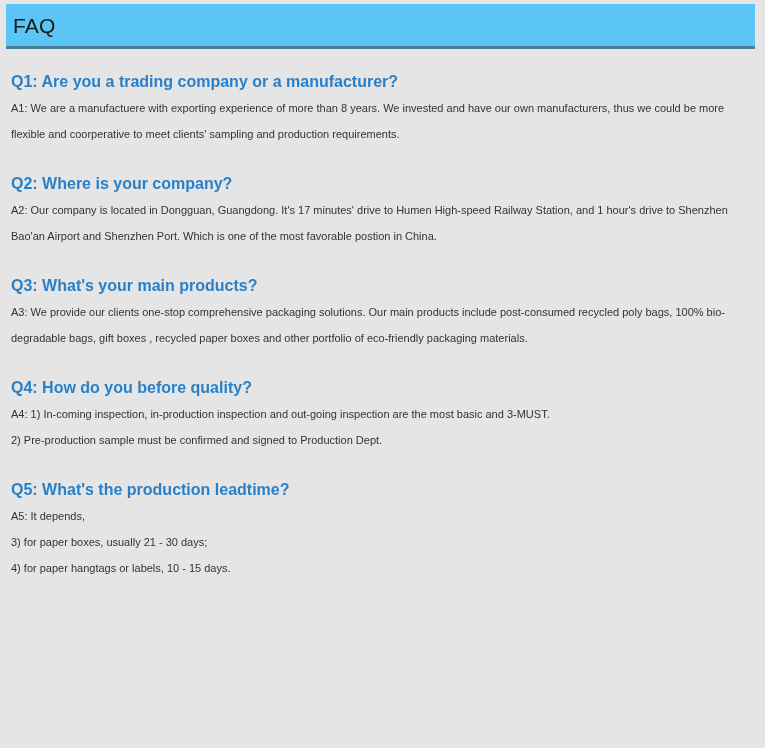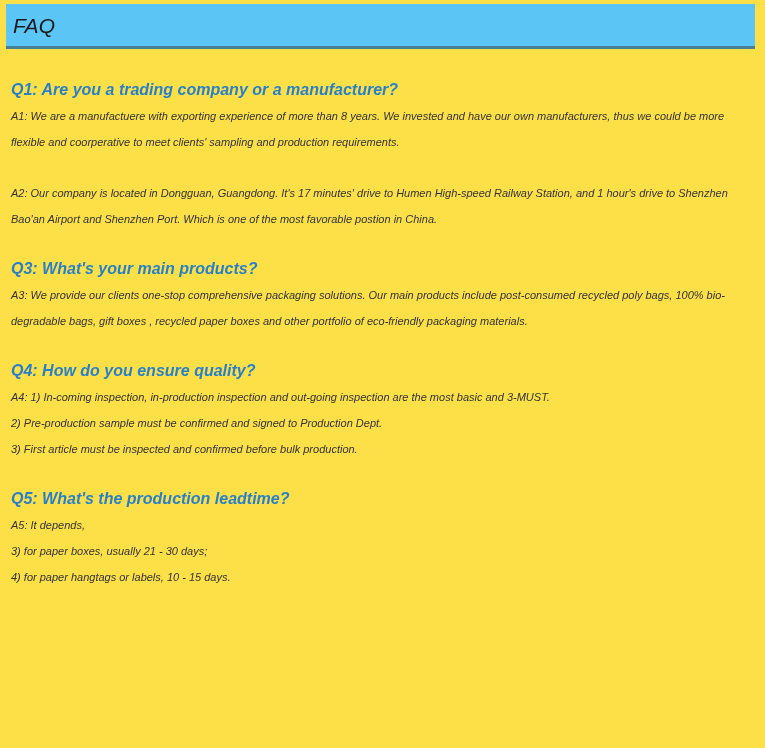--- a/index.html
+++ b/index.html
@@ -12,22 +12,21 @@
     height: 748px;
     font-family: "Liberation Sans", sans-serif;
     -webkit-font-smoothing: antialiased;
     overflow: hidden;
   }
 
   .page {
     position: relative;
     width: 765px;
     height: 748px;
-    background: #fde047;
-    font-style: italic;
+    background: #e5e5e5;
   }
 
   
   .faq-header {
     position: absolute;
     left: 6px;
     top: 4px;
     width: 749px;
     height: 45px;
     background: #5bc5f5;
@@ -58,21 +57,21 @@
   }
   .faq-item:last-child {
     margin-bottom: 0;
   }
 
   .faq-question {
     font-size: 16px;
     font-weight: bold;
     color: #2980c8;
     line-height: 23px;
-    margin: 8px 0 2px 0;
+    margin: 0 0 2px 0;
   }
 
   .faq-answer {
     font-size: 11px;
     font-weight: 400;
     color: #333333;
     line-height: 26px;
     margin: 0;
   }
   .faq-answer-line {
@@ -89,36 +88,36 @@
   </div>
 
   <div class="faq-body">
       <div class="faq-item">
         <p class="faq-question">Q1: Are you a trading company or a manufacturer?</p>
         <p class="faq-answer">
           <span class="faq-answer-line">A1: We are a manufactuere with exporting experience of more than 8 years. We invested and have our own manufacturers, thus we could be more flexible and coorperative to meet clients' sampling and production requirements.</span>
         </p>
       </div>
       <div class="faq-item">
+        <p class="faq-question">Q2: Where is your company?</p>
         <p class="faq-answer">
           <span class="faq-answer-line">A2: Our company is located in Dongguan, Guangdong. It's 17 minutes' drive to Humen High-speed Railway Station, and 1 hour's drive to Shenzhen Bao'an Airport and Shenzhen Port. Which is one of the most favorable postion in China.</span>
         </p>
       </div>
       <div class="faq-item">
         <p class="faq-question">Q3: What's your main products?</p>
         <p class="faq-answer">
           <span class="faq-answer-line">A3: We provide our clients one-stop comprehensive packaging solutions. Our main products include post-consumed recycled poly bags, 100% bio-degradable bags, gift boxes , recycled paper boxes and other portfolio of eco-friendly packaging materials.</span>
         </p>
       </div>
       <div class="faq-item">
-        <p class="faq-question">Q4: How do you ensure quality?</p>
+        <p class="faq-question">Q4: How do you before quality?</p>
         <p class="faq-answer">
           <span class="faq-answer-line">A4: 1) In-coming inspection, in-production inspection and out-going inspection are the most basic and 3-MUST.</span>
           <span class="faq-answer-line">2) Pre-production sample must be confirmed and signed to Production Dept.</span>
-          <span class="faq-answer-line">3) First article must be inspected and confirmed before bulk production.</span>
         </p>
       </div>
       <div class="faq-item">
         <p class="faq-question">Q5: What's the production leadtime?</p>
         <p class="faq-answer">
           <span class="faq-answer-line">A5: It depends,</span>
           <span class="faq-answer-line">3) for paper boxes, usually 21 - 30 days;</span>
           <span class="faq-answer-line">4) for paper hangtags or labels, 10 - 15 days.</span>
         </p>
       </div>

